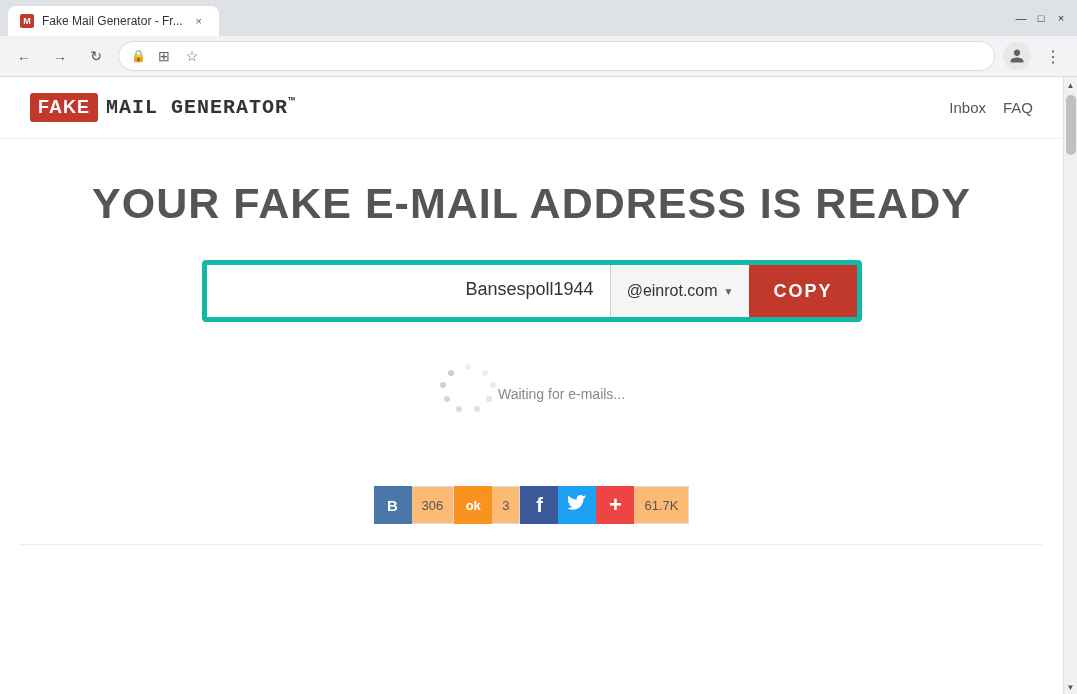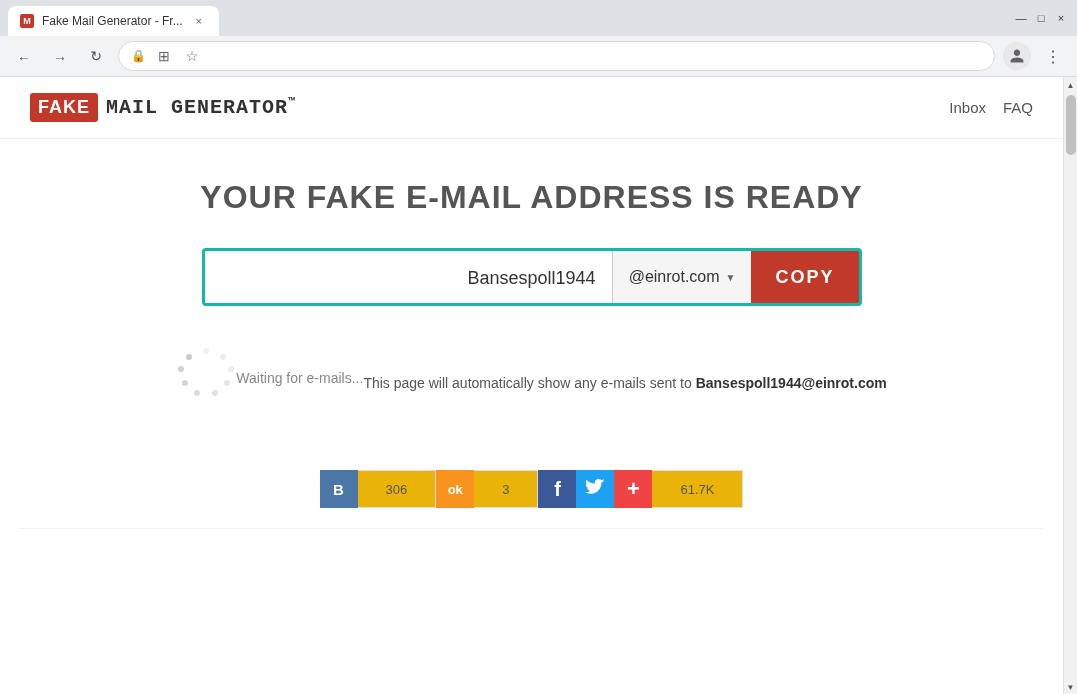--- a/index.html
+++ b/index.html
@@ -195,34 +195,34 @@
 
     
     .main-content {
       display: flex;
       flex-direction: column;
       align-items: center;
       padding: 40px 20px 30px;
     }
 
     .headline {
-      font-size: 32px;
+      font-size: 43px;
       font-weight: bold;
       color: #555;
       letter-spacing: 1px;
       text-align: left;
       margin-bottom: 32px;
       text-transform: uppercase;
     }
 
     
     .email-box {
       display: flex;
-      align-items: flex-end;
-      border: 3px solid #14b8a6;
+      align-items: flex-start;
+      border: 5px solid #14b8a6;
       border-radius: 4px;
       overflow: hidden;
       margin-bottom: 40px;
       width: 660px;
     }
     .email-username {
       flex: 1;
       padding: 14px 16px;
       font-size: 18px;
       color: #333;
@@ -311,22 +311,22 @@
       cursor: pointer;
       color: #fff;
       font-size: 18px;
       font-weight: bold;
     }
     .social-count {
       display: flex;
       align-items: center;
       justify-content: center;
       height: 38px;
-      padding: 0 28px;
-      background: #eab308;
+      padding: 0 10px;
+      background: #fdba74;
       font-size: 13px;
       color: #555;
       border: 1px solid #ddd;
       border-left: none;
     }
     .vk-btn { background: #4a76a8; }
     .ok-btn { background: #f7931e; }
     .fb-btn { background: #3b5998; }
     .tw-btn { background: #1da1f2; }
     .add-btn { background: #ee4444; }
@@ -414,23 +414,20 @@
             <div class="spinner-dot" style="top:8px;left:44px;opacity:0.35;"></div>
             <div class="spinner-dot" style="top:20px;left:52px;opacity:0.4;"></div>
             <div class="spinner-dot" style="top:34px;left:48px;opacity:0.5;"></div>
             <div class="spinner-dot" style="top:44px;left:36px;opacity:0.6;"></div>
             <div class="spinner-dot" style="top:44px;left:18px;opacity:0.7;"></div>
             <div class="spinner-dot" style="top:34px;left:6px;opacity:0.8;"></div>
             <div class="spinner-dot" style="top:20px;left:2px;opacity:0.9;"></div>
             <div class="spinner-dot" style="top:8px;left:10px;opacity:1;"></div>
           </div>
           <p class="waiting-text">Waiting for e-mails...</p>
-          <p class="auto-show-text">
-            <span>This page will automatically show any e-mails sent to </span><strong>Bansespoll1944@einrot.com</strong>
-          </p>
         </div>
 
         <div class="social-bar">
 
           <div class="social-btn vk-btn" style="font-size:15px;font-weight:bold;">В</div>
           <div class="social-count">306</div>
 
           <div class="social-btn ok-btn" style="font-size:13px;font-weight:bold;">ok</div>
           <div class="social-count">3</div>
 

